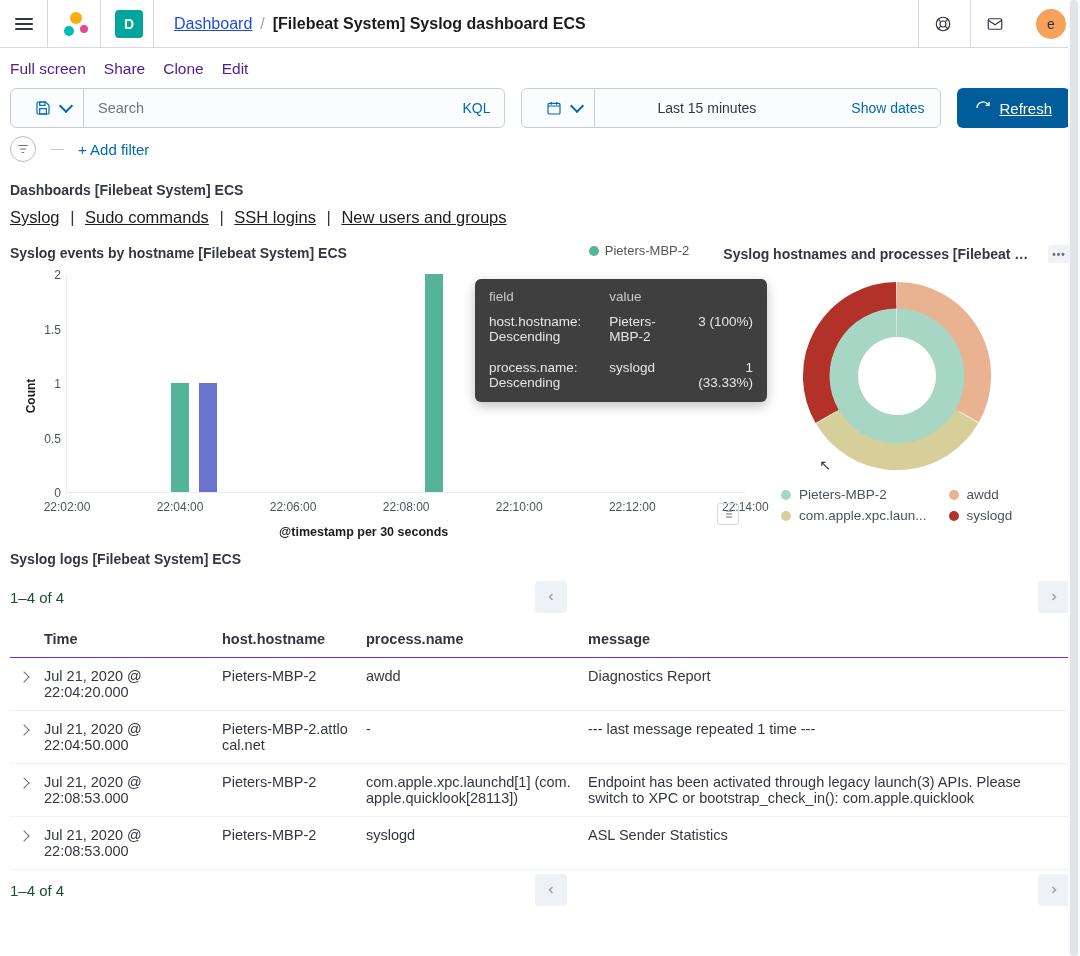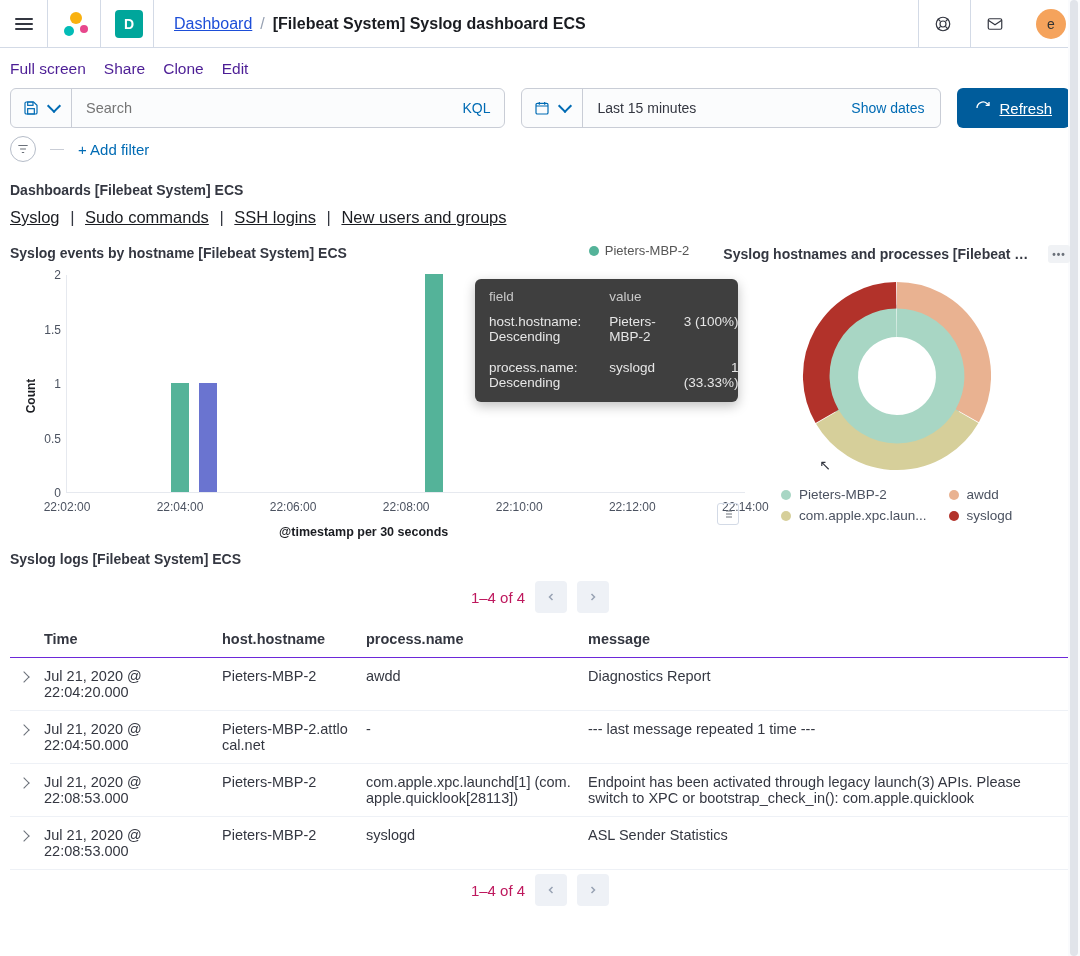--- a/index.html
+++ b/index.html
@@ -78,37 +78,38 @@
 
   
   .querybar {
     display: flex; gap: 16px; padding: 0 10px 8px 10px; align-items: stretch;
   }
   .group {
     display: flex; align-items: stretch;
     border: 1px solid #c9cdd6; border-radius: 6px;
     background: #fbfcfd; height: 40px;
     overflow: hidden;
+    padding-left: 12px;
   }
   .group .seg {
     display: flex; align-items: center; padding: 0 12px; gap: 8px;
     border-right: 1px solid #c9cdd6;
   }
   .group .seg:last-child { border-right: none; }
   .search-group { flex: 1; }
   .search-input {
     flex: 1; border: none; background: transparent; font-size: 14.5px;
     padding: 0 14px; outline: none;
   }
   .kql { color: #006bb4; font-weight: 400; padding: 0 14px; display: flex; align-items: center; }
   .icon-col { color: #006bb4; }
   .chev { width: 10px; height: 10px; border-right: 2px solid #6a7079; border-bottom: 2px solid #6a7079; transform: rotate(45deg); margin-top: -4px; }
   .chev-blue { border-color: #006bb4; }
   .date-group { width: 420px; }
-  .date-text { flex: 1; padding: 0 14px; display: flex; align-items: center; color: #343741; }
+  .date-text { flex: 1; padding: 0 14px; display: flex; align-items: center; color: #343741; margin-left: 48px; }
   .show-dates { color: #006bb4; padding: 0 16px; display: flex; align-items: center; }
   .refresh {
     background: #005c9b; color: #fff; border: none; border-radius: 6px;
     height: 40px; padding: 0 18px; font-size: 15px; font-weight: 400;
     display: flex; align-items: center; gap: 8px;
   }
   .refresh svg { stroke: #fff; }
   .refresh span { text-decoration: underline; }
 
   
@@ -194,22 +195,22 @@
     display: flex; align-items: center; justify-content: center; color: #6a7079;
   }
   .cursor-icon {
     position: absolute; left: 96px; top: 186px; z-index: 30; font-size: 14px; pointer-events: none;
     text-shadow: 0 0 2px #fff;
   }
 
   
   .logs { margin-top: 22px; }
   .pager {
-    display: flex; justify-content: center; align-items: center; gap: 10px;
-    color: #be185d; font-size: 15px; padding: 4px 0 8px 0;
+    display: flex; justify-content: space-between; align-items: center; gap: 10px;
+    color: #14532d; font-size: 15px; padding: 4px 0 8px 0;
   }
   .page-btn {
     width: 32px; height: 32px; border-radius: 4px; background: #eef1f6;
     display: flex; align-items: center; justify-content: center; color: #98a2b3;
   }
   table.logtable { width: 100%; border-collapse: collapse; font-size: 14.5px; }
   table.logtable th {
     text-align: left; font-weight: 700; padding: 10px 8px;
     border-bottom: 1px solid #6d28d9;
   }
@@ -361,21 +362,21 @@
             <div class="xtick" style="left: 66.6667%;">22:10:00</div>
             <div class="xtick" style="left: 83.3333%;">22:12:00</div>
             <div class="xtick" style="left: 100%;">22:14:00</div>
             <div class="bar" style="left: calc(16.6667% - 9px); height: 109px; background: rgb(84, 179, 153);"></div>
             <div class="bar" style="left: calc(54.1667% - 9px); height: 218px; background: rgb(84, 179, 153);"></div>
             <div class="bar" style="left: calc(20.8333% - 9px); height: 109px; background: rgb(106, 116, 208);"></div>
           </div>
         <div class="x-axis-label">@timestamp per 30 seconds</div>
       </div>
 
-      <div class="tooltip" style="left:465px; top:34px; width:263px;">
+      <div class="tooltip" style="left:465px; top:34px; width:292px;">
         <table>
           <tbody>
               <tr>
             <th>field</th>
             <th>value</th>
             <th></th>
           </tr>
           <tr>
             <td><span>host.hostname:</span><span class="br">Descending</span></td>
             <td>Pieters-MBP-2</td>

